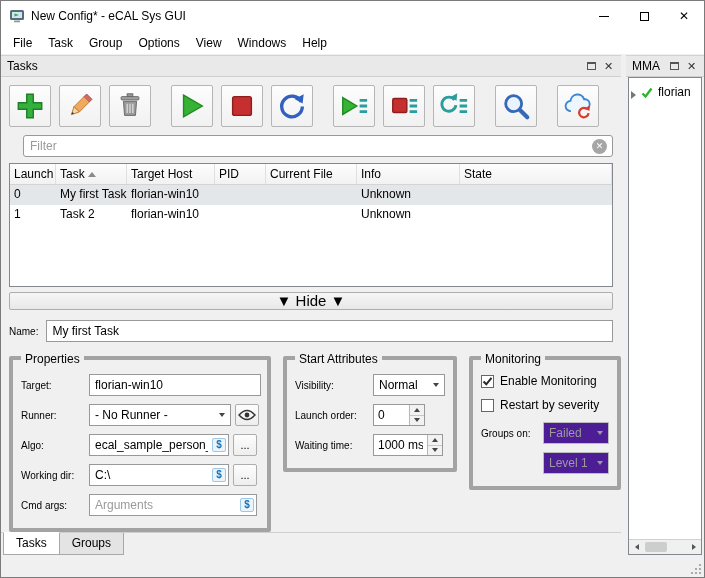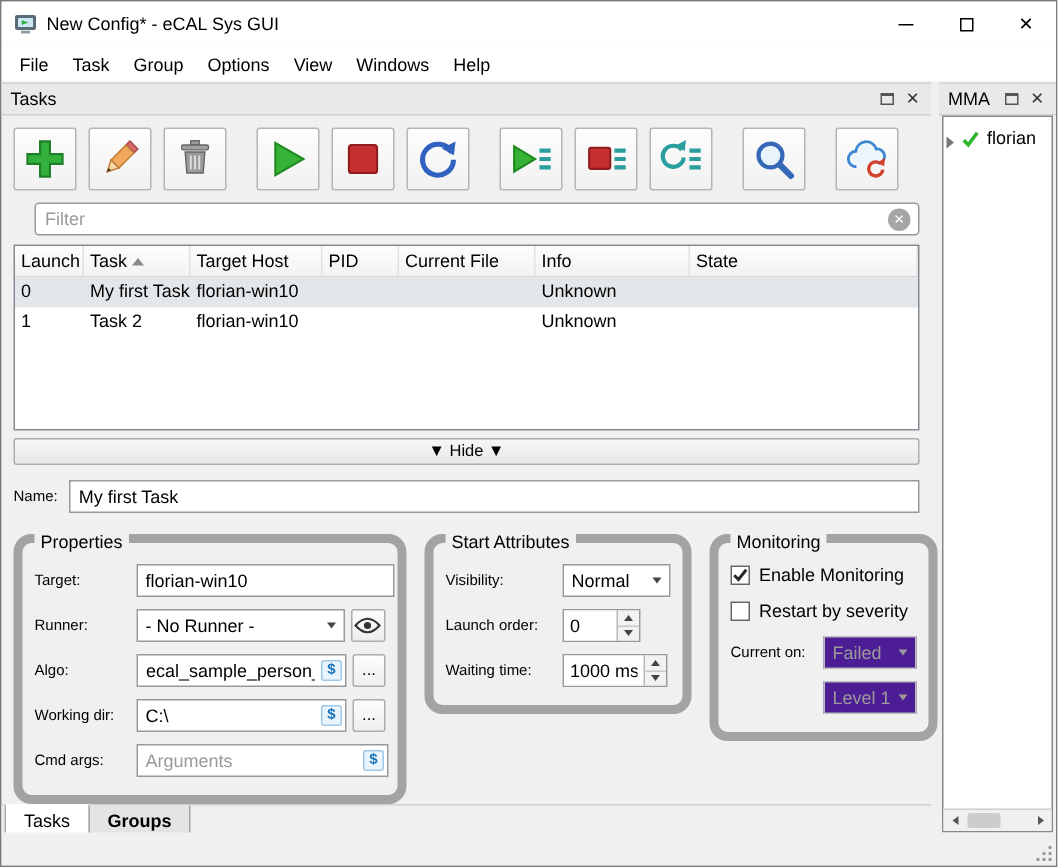--- a/index.html
+++ b/index.html
@@ -51,31 +51,31 @@
   .table-wrap { margin:0 8px; height:124px; border:1px solid #828790; background:#fff; overflow:hidden; flex:0 0 auto; }
   .tgrid { display:grid; grid-template-columns:46px 71px 88px 51px 91px 103px 1fr; }
   .thead { background:linear-gradient(#fdfdfd,#f2f2f2); border-bottom:1px solid #d5d5d5; }
   .th { padding:3px 4px; border-right:1px solid #e0e0e0; font-size:12px; white-space:nowrap; overflow:hidden; display:flex; align-items:center; gap:3px; }
   .sort-up { width:0; height:0; border-left:4px solid transparent; border-right:4px solid transparent; border-bottom:5px solid #8a8a8a; display:inline-block; }
   .trow { height:20px; }
   .trow.selected { background:#e4e7ea; }
   .td { padding:2px 4px; font-size:12px; white-space:nowrap; overflow:hidden; }
 
   
-  .hide-btn { margin:5px 8px 0 8px; height:18px; background:linear-gradient(#f6f6f6,#e8e8e8); border:1px solid #adadad; border-radius:2px; font-size:11px; text-align:center; line-height:16px; flex:0 0 auto; }
+  .hide-btn { margin:5px 8px 0 8px; height:18px; background:linear-gradient(#f6f6f6,#e8e8e8); border:1px solid #adadad; border-radius:2px; font-size:15px; text-align:center; line-height:16px; flex:0 0 auto; }
 
   
   .name-row { margin:10px 8px 0 8px; display:flex; align-items:center; gap:8px; flex:0 0 auto; }
   .txt { height:22px; border:1px solid #999; padding:0 5px; font-size:12px; font-family:inherit; background:#fff; width:100%; }
   .txt::placeholder { color:#9a9a9a; }
   .name-row .input-wrap { flex:1; }
 
   
   .editor-row { margin:14px 8px 0 8px; display:flex; gap:12px; align-items:flex-start; flex:0 0 auto; }
-  .groupbox { position:relative; border:6px solid #a3a3a3; border-radius:12px; padding:14px 8px 4px 8px; }
+  .groupbox { position:relative; border:4px solid #a3a3a3; border-radius:2px; padding:14px 8px 4px 8px; }
   .gb-title { position:absolute; top:-8px; left:8px; background:#f0f0f0; padding:0 4px; font-size:12px; }
   .prop-row { display:flex; align-items:center; margin-bottom:8px; }
   .lbl { font-size:10px; white-space:nowrap; }
   .gb-props { width:262px; }
   .gb-props .lbl { width:68px; flex:0 0 auto; }
   .gb-start { width:178px; }
   .gb-start .lbl { width:78px; flex:0 0 auto; }
   .gb-mon { width:152px; }
   .input-wrap { position:relative; display:inline-block; }
   .w172 .txt { width:172px; }
@@ -103,21 +103,21 @@
   .checkbox svg { width:11px; height:11px; display:block; }
   .mon-row { display:flex; align-items:center; margin-bottom:8px; }
   .gb-mon .lbl { width:62px; flex:0 0 auto; }
   .indent62 { margin-left:62px; }
 
   
   .spacer { flex:1; }
   .tabbar { height:24px; display:flex; align-items:flex-start; padding-left:2px; flex:0 0 auto; background:#f0f0f0; border-top:1px solid #cfcfcf; }
   .tab { padding:3px 12px 4px 12px; font-size:12px; border:1px solid #a8a8a8; border-top:none; background:#e4e4e4; }
   .tab.active { background:#fff; border-top:1px solid #fff; margin-top:-1px; }
-  .tab + .tab { margin-left:-1px;font-weight:bold; }
+  .tab + .tab { margin-left:-1px; }
 
   
   .mma-content { flex:1; margin:0 2px; border:1px solid #828790; background:#fff; display:flex; flex-direction:column; min-height:0; }
   .tree-area { flex:1; padding:3px 2px; overflow:hidden; }
   .tree-item { display:flex; align-items:flex-end; gap:5px; height:18px; }
   .expander { width:0; height:0; border-top:4px solid transparent; border-bottom:4px solid transparent; border-left:5px solid #777; flex:0 0 auto; }
   .tree-check svg { width:12px; height:12px; display:block; }
   .tree-label { font-size:12px; white-space:nowrap; overflow:hidden; }
   .hscroll { height:15px; border-top:1px solid #d0d0d0; background:#f0f0f0; display:flex; align-items:center; flex:0 0 auto; }
   .hs-btn { width:15px; height:100%; display:flex; align-items:center; justify-content:center; }
@@ -414,21 +414,21 @@
                   <path d="M1.5 5.5 L4.3 8.3 L9.5 1.8" fill="none" stroke="#26282a" stroke-width="2"></path>
                 </svg>
             </span>
             <span>Enable Monitoring</span>
           </div>
           <div class="check-row">
             <span class="checkbox"></span>
             <span>Restart by severity</span>
           </div>
           <div class="mon-row">
-            <span class="lbl">Current on:</span>
+            <span class="lbl">Groups on:</span>
             <div class="combo w72 disabled">
               <span>Failed</span>
               <span class="caret-down"></span>
             </div>
           </div>
           <div class="mon-row indent62">
             <div class="combo w72 disabled">
               <span>Level 1</span>
               <span class="caret-down"></span>
             </div>

